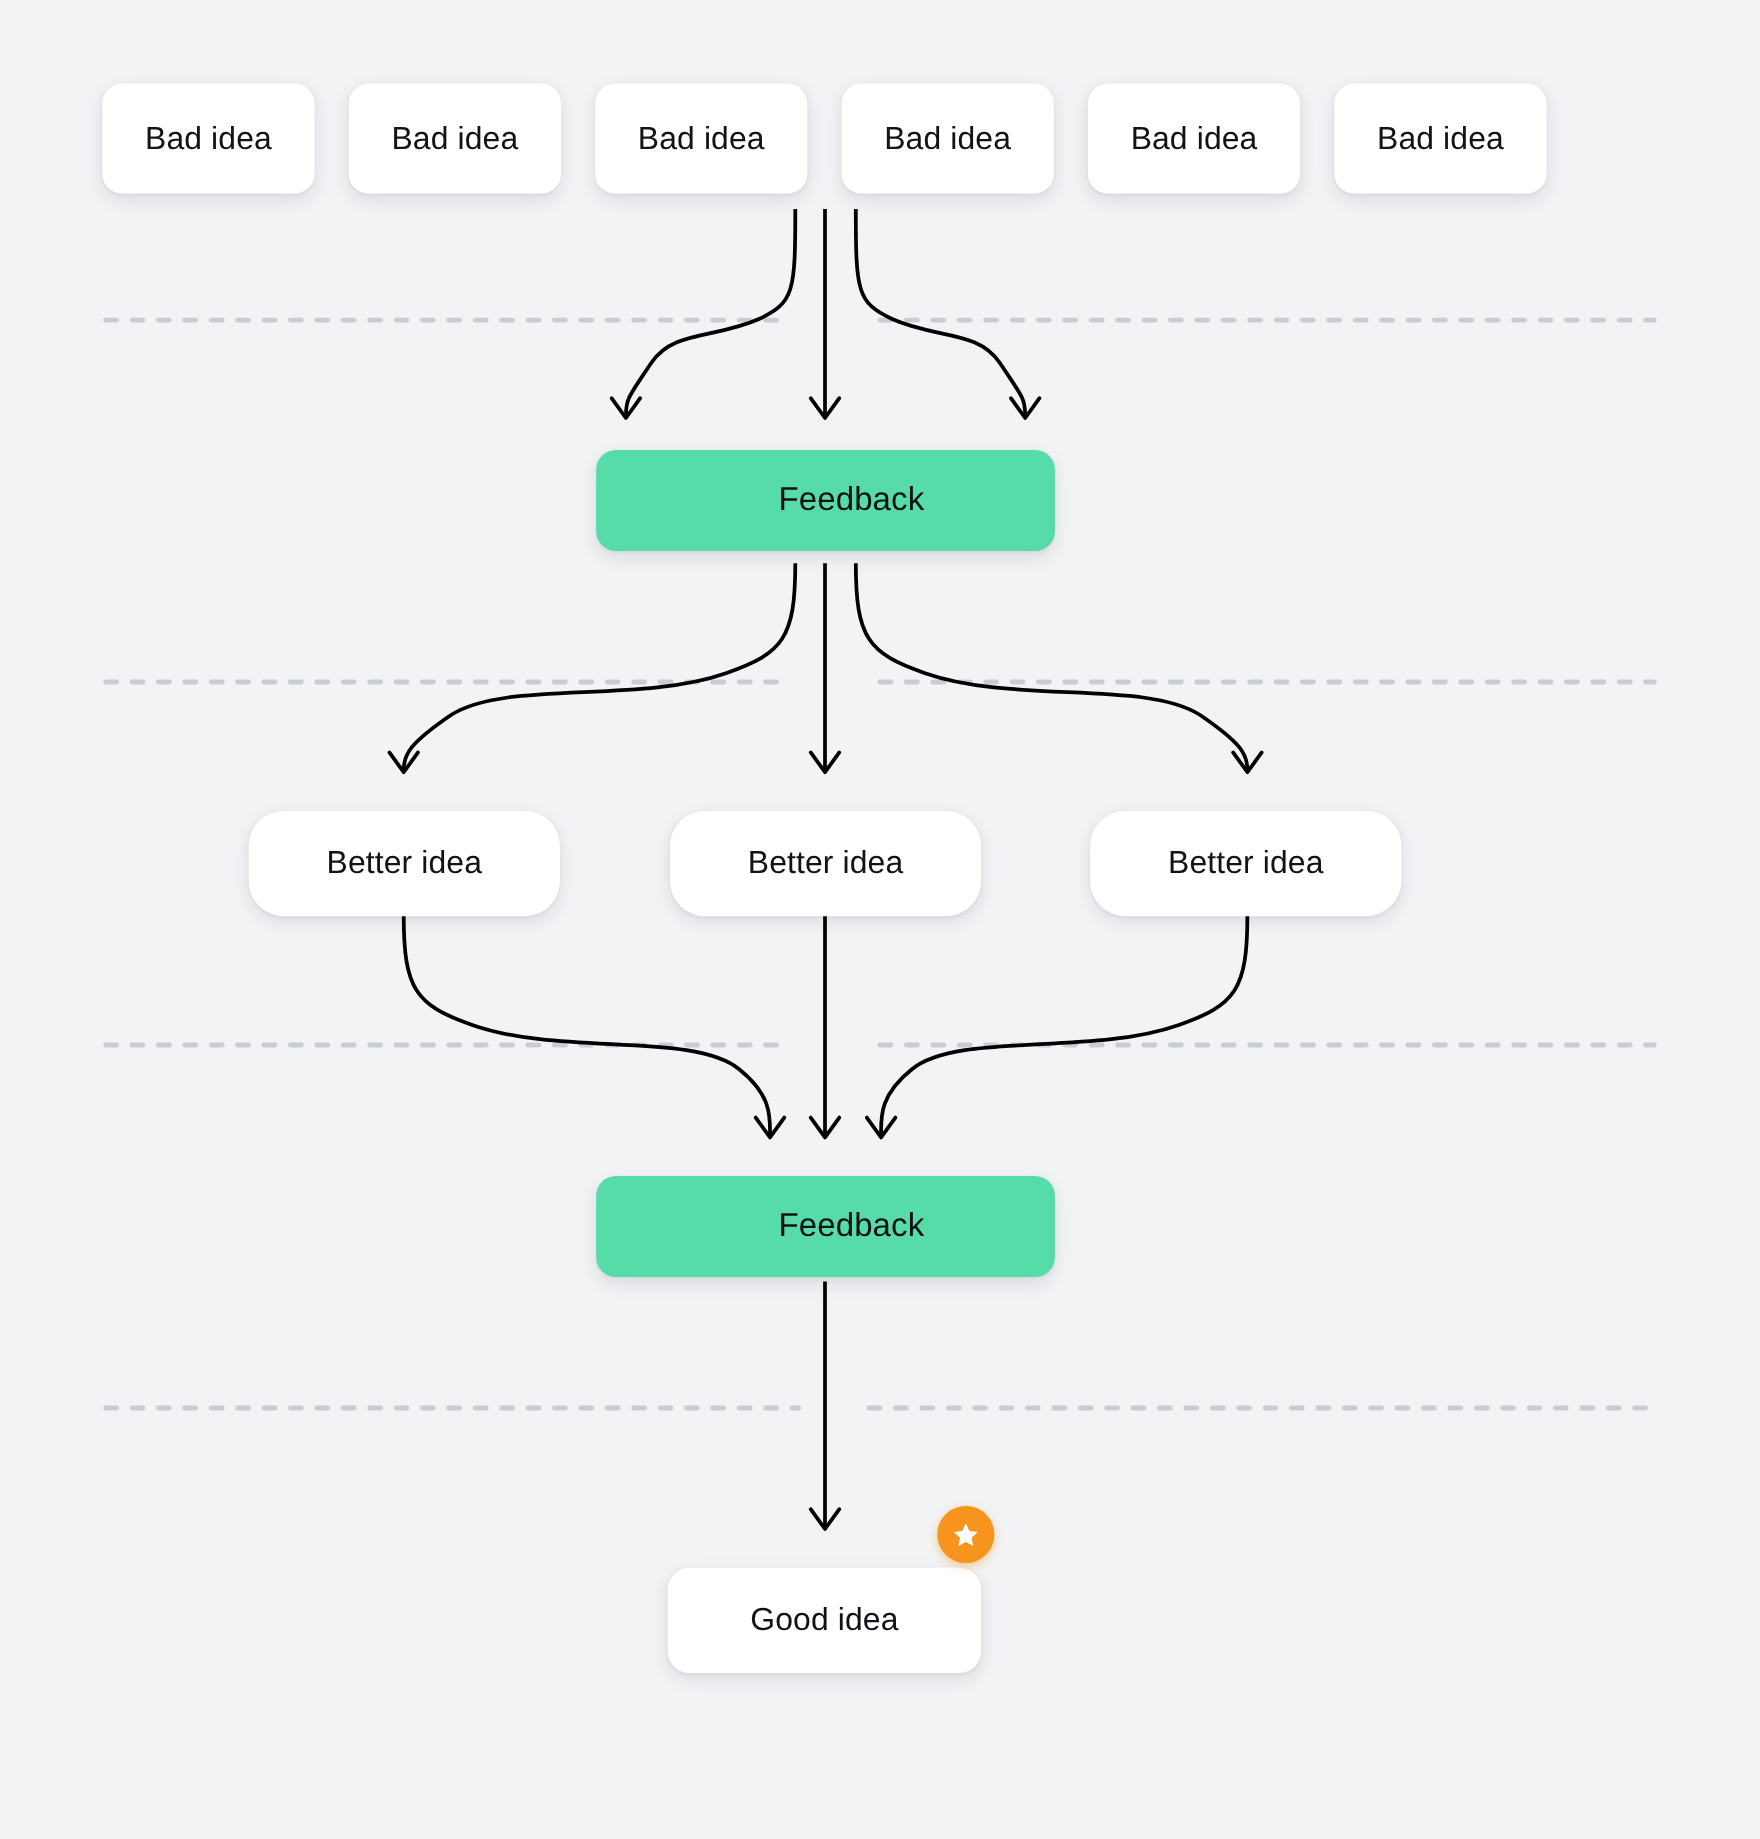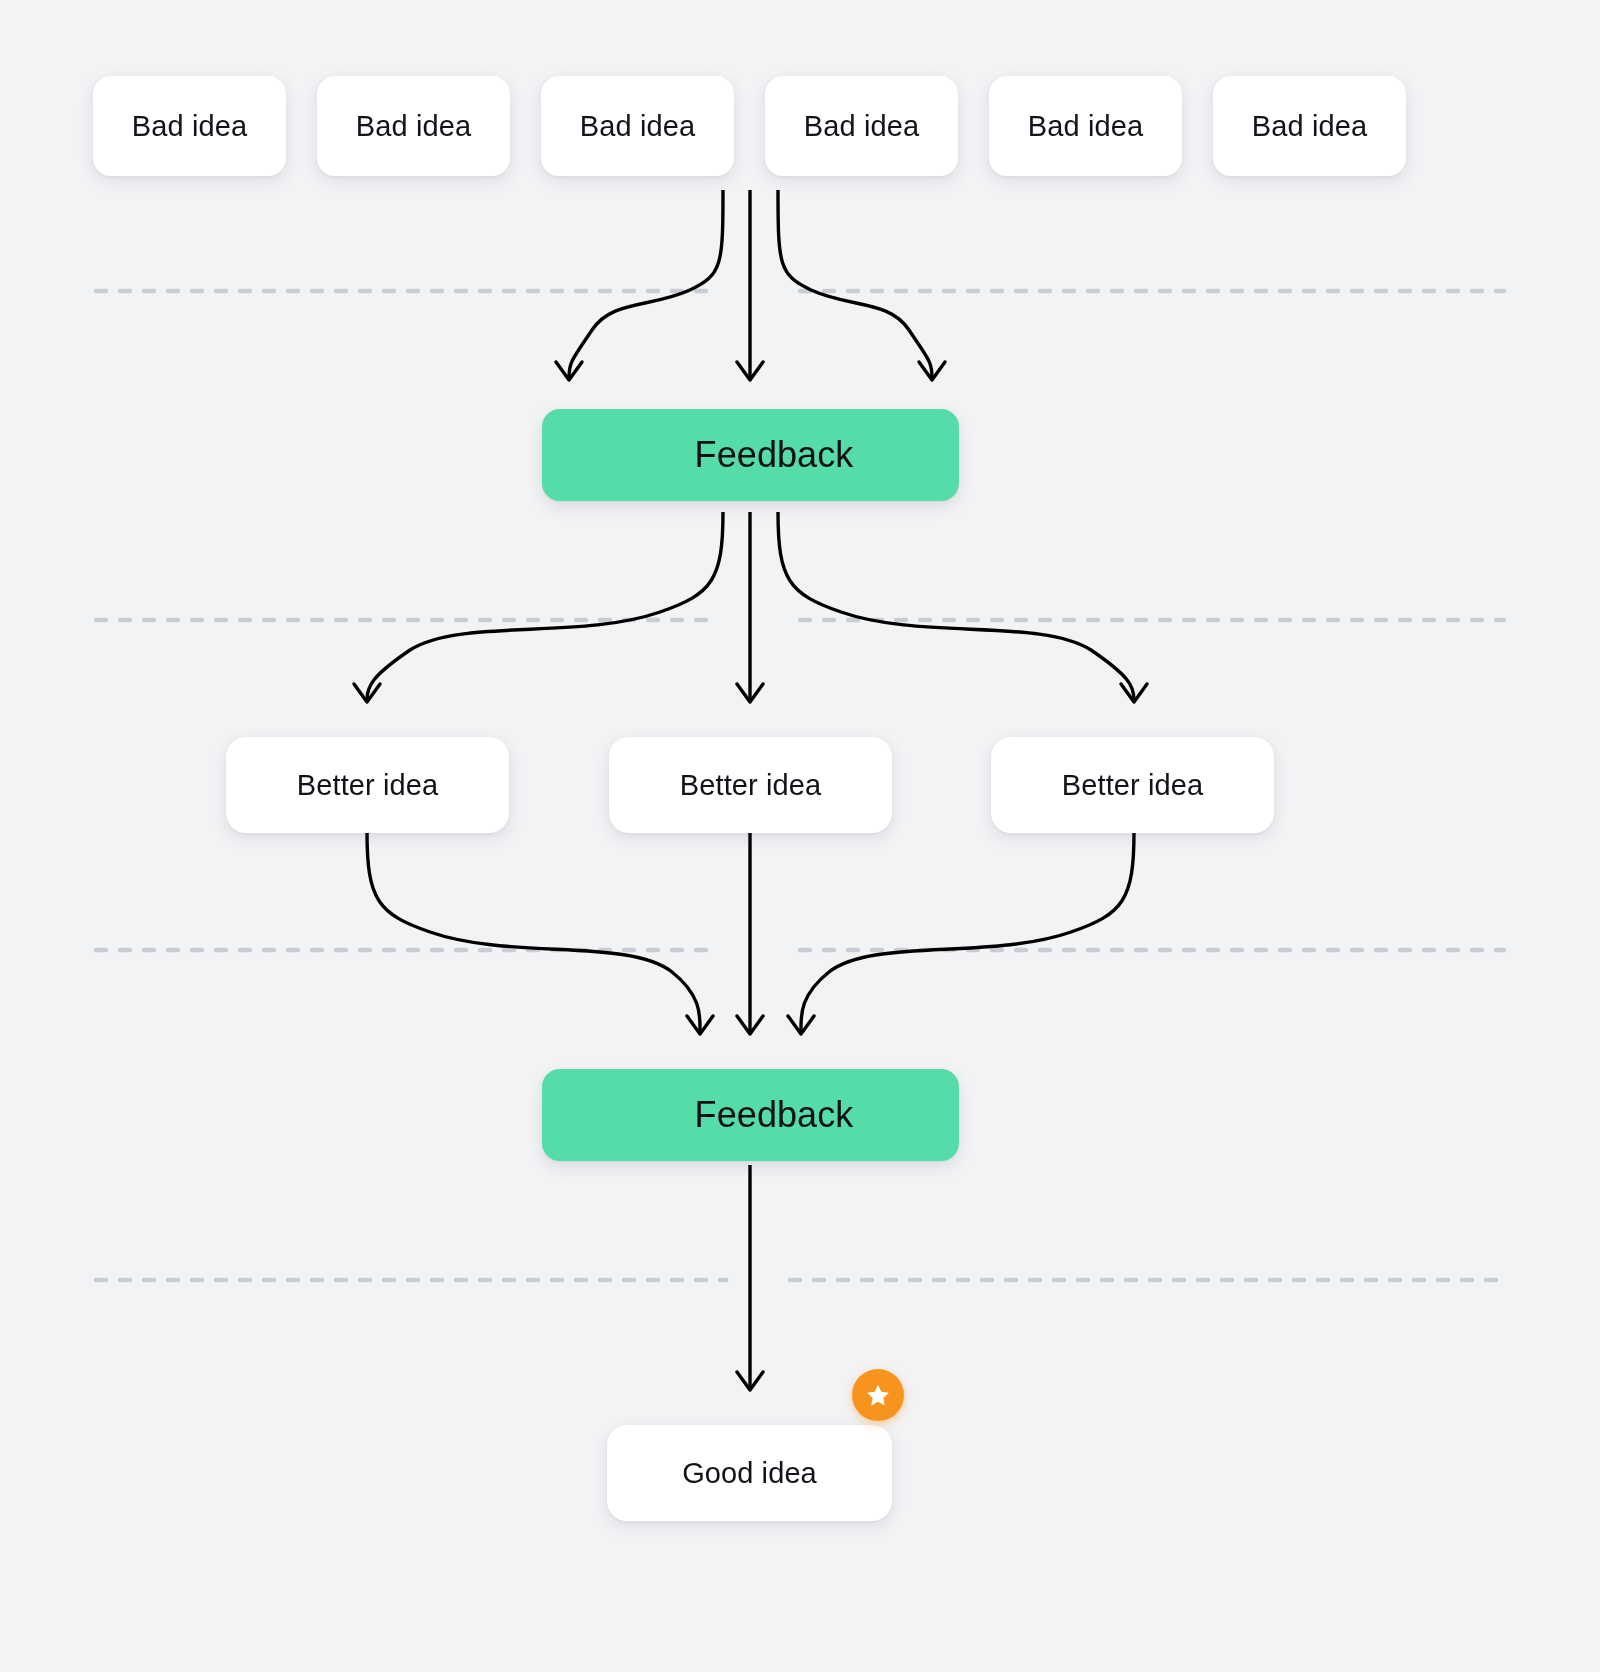--- a/index.html
+++ b/index.html
@@ -54,36 +54,36 @@
   }
 
   .card-bad {
     width: 193px;
     height: 100px;
   }
 
   .card-better {
     width: 283px;
     height: 96px;
-    border-radius: 20px;
+    border-radius: 32px;
   }
 
   .card-good {
     width: 285px;
     height: 96px;
     border-radius: 20px;
   }
 
   .card-feedback {
     width: 417px;
     height: 92px;
     border-radius: 18px;
     background: #55dca8;
     color: #0d1116;
-    font-size: 36px;
+    font-size: 30px;
     box-shadow: 0 6px 16px rgba(28, 34, 48, 0.10),
                 0 1px 3px rgba(28, 34, 48, 0.05);
     padding-left: 47px;
   }
 
   
   .badge-star {
     position: absolute;
     width: 52px;
     height: 52px;

